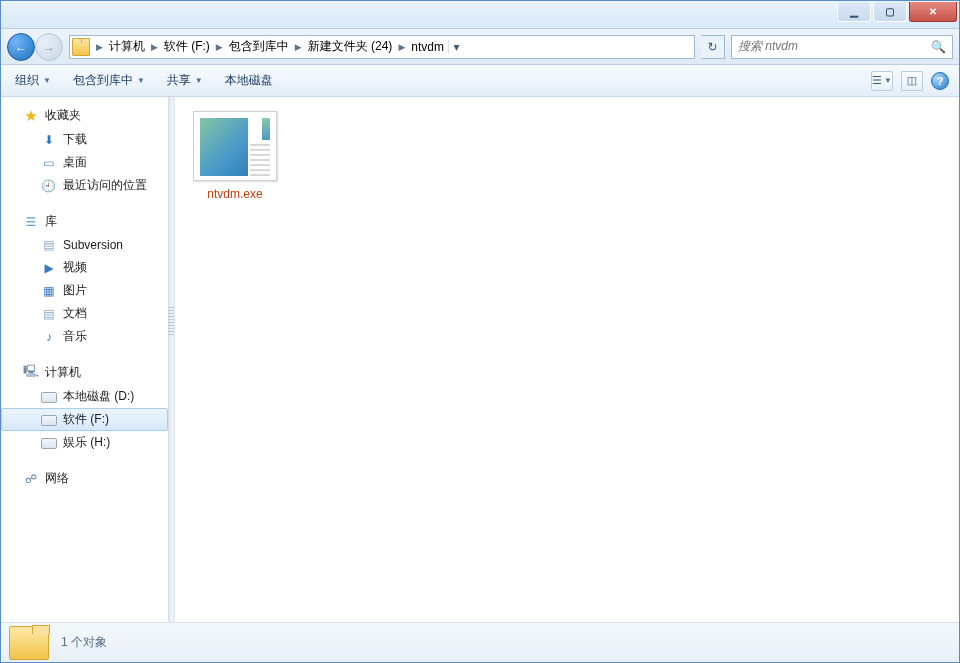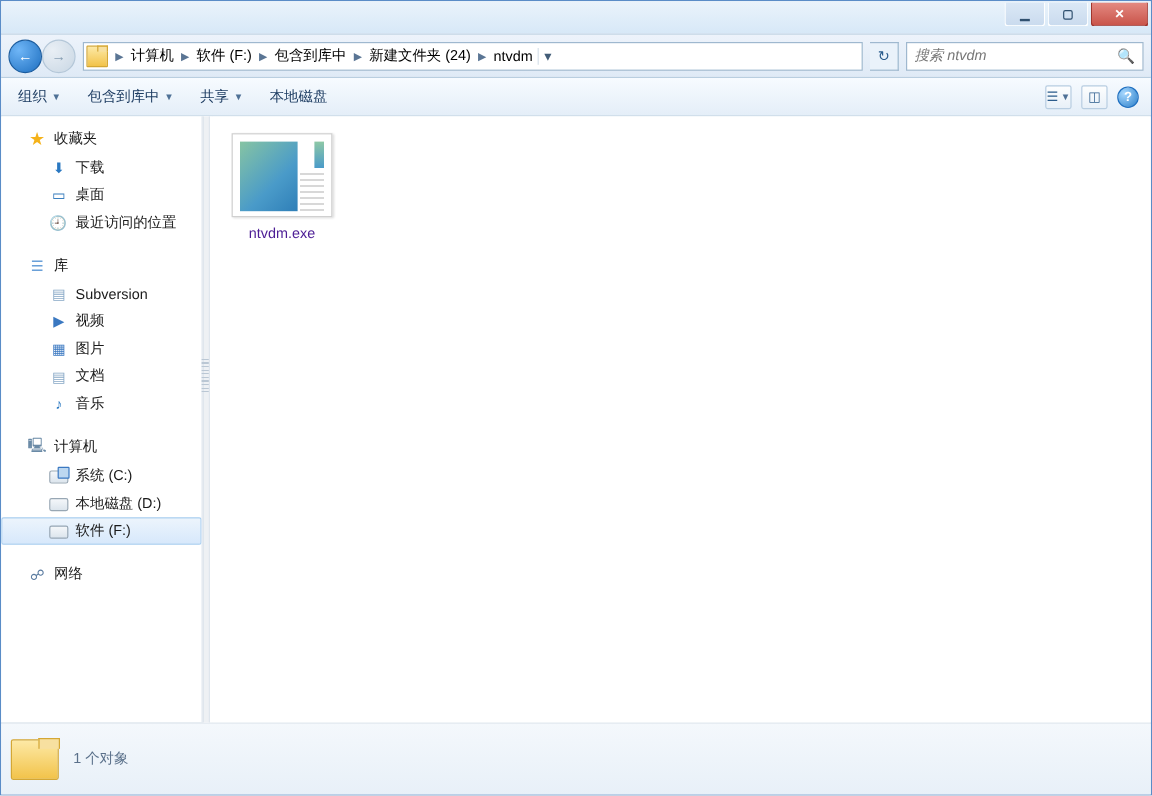--- a/index.html
+++ b/index.html
@@ -18,21 +18,21 @@
 .navbtns { display: flex; align-items: center; gap: -4px; }
 .nav-circle { width: 28px; height: 28px; border-radius: 50%; background: radial-gradient(circle at 30% 30%, #6fb6f7, #1e6fc0); display:flex; align-items:center; justify-content:center; color:#fff; font-size:14px; border:1px solid #1b5c9e; }
 .nav-circle.disabled { background: radial-gradient(circle at 30% 30%, #e9eff5, #c9d7e4); color:#8aa0b5; border-color:#b4c7d8; }
 .addr-wrap { flex: 1; height: 24px; border: 1px solid #9fb8cf; background: #fff; display: flex; align-items: center; padding: 0 2px; }
 .addr-icon { width:18px; height:18px; background: linear-gradient(#fde9a6,#f2c34a); border:1px solid #d4a734; border-radius:1px; margin-right:4px; position:relative; }
 .addr-icon::before{content:"";position:absolute;top:-1px;right:-1px;width:7px;height:4px;background:#f7e0a0;border:1px solid #d4a734;border-bottom:none;}
 .crumb { padding: 0 4px; color:#000; cursor:default; display:flex; align-items:center; }
 .sep { color:#5a7594; padding:0 2px; font-size:9px; }
 .addr-drop { width: 16px; color:#425c77; text-align:center; border-left:1px solid #d7e1ea;}
 .addr-refresh { width:24px; height:24px; border:1px solid #9fb8cf; border-left:none; background:#eaf2fa; color:#2b5c8c; display:flex;align-items:center;justify-content:center; font-size:14px;}
-.searchbox { width: 198px; height:24px; border:1px solid #9fb8cf; background:#fff; display:flex; align-items:center; padding:0 6px; color:#777; font-style:italic; }
+.searchbox { width: 222px; height:24px; border:1px solid #9fb8cf; background:#fff; display:flex; align-items:center; padding:0 6px; color:#777; font-style:italic; }
 .searchbox .mag { margin-left:auto; color:#4d7bb0; font-style:normal; }
 
 
 .toolbar { height: 32px; background: linear-gradient(#f7fbff,#e4eef8); border-bottom:1px solid #c7d7e6; display:flex; align-items:center; gap:14px; padding:0 10px; color:#1d3c62; }
 .tool-item { display:flex; align-items:center; gap:4px; cursor:default; padding:3px 4px;}
 .tool-drop { font-size:8px; color:#4f7196;}
 .toolbar-right { margin-left:auto; display:flex; align-items:center; gap:8px;}
 .tb-icn { width:22px;height:20px; border:1px solid #b8cde1; background:linear-gradient(#fdfefe,#e8f0f8); display:flex;align-items:center;justify-content:center; color:#2b5c8c; font-size:11px; border-radius:2px;}
 .tb-help{width:18px;height:18px;border-radius:50%;background:radial-gradient(circle at 30% 30%,#a7d8ff,#2b7fc9);color:#fff;display:flex;align-items:center;justify-content:center;font-weight:bold;font-size:11px;border:1px solid #1e6fc0;}
 
@@ -41,21 +41,21 @@
 .navpane { width:168px; border-right:1px solid #d8e1ea; overflow-y:auto; padding:8px 0 0 0; background:#fff;}
 .resizer { width:8px; background: #fff; position:relative;}
 .resizer::before{content:"";position:absolute;left:0;top:0;bottom:0;width:4px;background:#eef1f4;border-left:1px solid #dfe6ed;border-right:1px solid #dfe6ed;}
 .resizer .grip{position:absolute;left:-1px;top:40%;width:6px;height:30px;background:repeating-linear-gradient(#bac7d4 0 1px,transparent 1px 3px);}
 .content { flex:1; background:#fff; padding:10px; position:relative; overflow:auto;}
 .itemtile { width:96px; display:flex; flex-direction:column; align-items:center; gap:6px; padding:4px; cursor:default;}
 .thumb { width:84px;height:70px;border:1px solid #d0d0d0; background:#fff; box-shadow:1px 1px 2px rgba(0,0,0,.15); position:relative;}
 .thumb .pg{position:absolute;top:6px;left:6px;width:48px;height:58px;background:linear-gradient(135deg,#86c4a3 0%, #4a9bc9 60%, #2f7fb8 100%);} 
 .thumb .side1{position:absolute;right:6px;top:6px;width:8px;height:22px;background:linear-gradient(#8ec8a6,#4a9bc9);} 
 .thumb .bars{position:absolute;right:6px;top:32px;width:20px;height:34px;background:repeating-linear-gradient(#d8d8d8 0 2px,transparent 2px 5px);} 
-.itemlabel{color:#4c1d95;text-align:right;}
+.itemlabel{color:#c2410c;text-align:right;}
 
 .np-section { margin-bottom:14px;}
 .np-head { display:flex; align-items:center; gap:6px; padding:2px 8px 4px 22px; color:#1a1a1a;}
 .np-item { display:flex; align-items:center; gap:6px; padding:3px 8px 3px 40px; color:#1a1a1a; cursor:default;}
 .np-item.selected{background:linear-gradient(#ecf4fc,#d7e8fb);border:1px solid #a7cdf0;padding:2px 7px 2px 39px;border-radius:2px;}
 .icn{width:16px;height:16px;display:inline-flex;align-items:center;justify-content:center;font-size:12px;}
 .i-star{color:#f5b219;font-size:15px;}
 .i-dl{color:#2a78c1;}
 .i-desktop{color:#3a7fbf;}
 .i-recent{color:#8a7a5a;}
@@ -65,21 +65,21 @@
 .i-pc{color:#6a8aa6;}
 .i-drive{width:16px;height:11px;border:1px solid #98a7b4;border-radius:2px;background:linear-gradient(#f4f7fa,#dce5ed);display:inline-block;margin-top:2px;}
 .i-cdrive{width:16px;height:11px;border:1px solid #98a7b4;border-radius:2px;background:linear-gradient(#f4f7fa,#dce5ed);display:inline-block;margin-top:2px;position:relative;}
 .i-cdrive::after{content:"";position:absolute;right:-2px;top:-4px;width:8px;height:8px;border:1px solid #3a78c1;background:#bcd7f0;border-radius:1px;}
 .i-cd{width:14px;height:14px;border:1px solid #9faab4;border-radius:50%;background:radial-gradient(circle,#fff 0 3px,#e4eaef 3px 7px);display:inline-block;}
 .i-net{color:#5a7ba0;}
 .i-vid{color:#3a78c1;}
 .i-pic{color:#3a78c1;}
 
 
-.statusbar { height:60px; border-top:1px solid #d8e1ea; background:linear-gradient(#f4f8fc,#e8f0f8); display:flex; align-items:center; padding:0 8px; gap:12px;}
+.statusbar { height:40px; border-top:1px solid #d8e1ea; background:linear-gradient(#f4f8fc,#e8f0f8); display:flex; align-items:center; padding:0 8px; gap:12px;}
 .sb-icon{width:40px;height:34px;background:linear-gradient(#fde9a6,#f2c34a);border:1px solid #d4a734;border-radius:2px;position:relative;}
 .sb-icon::before{content:"";position:absolute;top:-2px;right:-2px;width:16px;height:8px;background:#f7e0a0;border:1px solid #d4a734;border-bottom:none;}
 .sb-text{color:#5a708a;}
 </style>
 </head>
 <body>
 
 <div class="window">
 
   <div class="titlebar">
@@ -194,30 +194,30 @@
             <span class="icn i-music">♪</span>
             <span>音乐</span>
           </div>
       </div>
       <div class="np-section">
         <div class="np-head">
             <span class="icn i-pc">🖳</span>
             <span>计算机</span>
           </div>
         <div class="np-item">
-            <span class="i-cdrive"></span>
-            <span>系统 (C:)</span>
-          </div>
-        <div class="np-item">
             <span class="i-drive"></span>
             <span>本地磁盘 (D:)</span>
           </div>
         <div class="np-item selected">
             <span class="i-drive"></span>
             <span>软件 (F:)</span>
+          </div>
+        <div class="np-item">
+            <span class="i-drive"></span>
+            <span>娱乐 (H:)</span>
           </div>
       </div>
       <div class="np-section">
         <div class="np-head">
             <span class="icn i-net">☍</span>
             <span>网络</span>
           </div>
       </div>
     </div>
 

